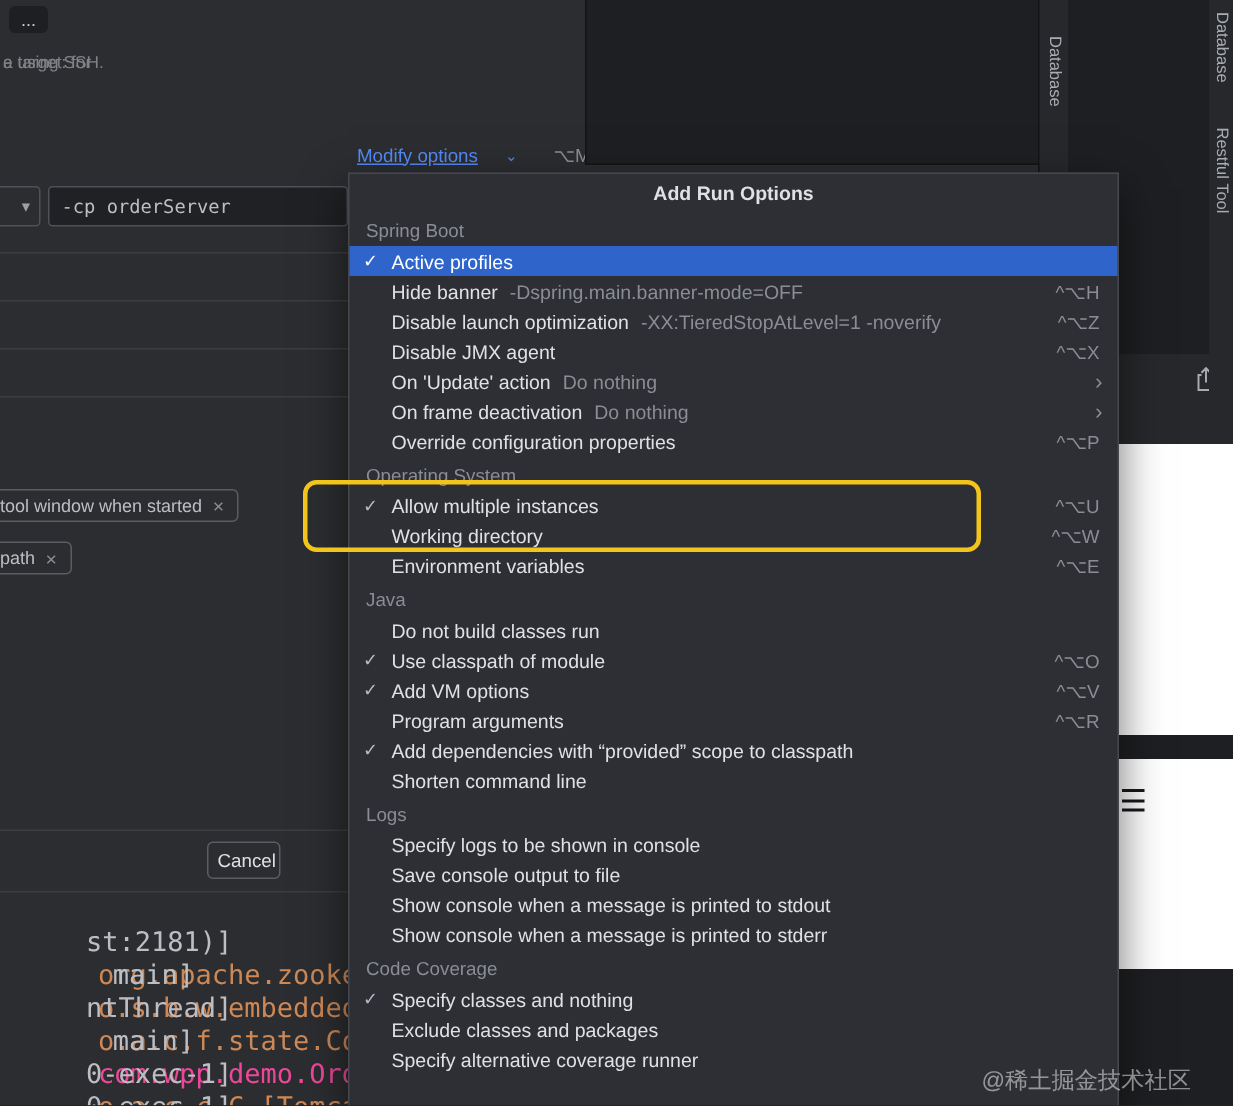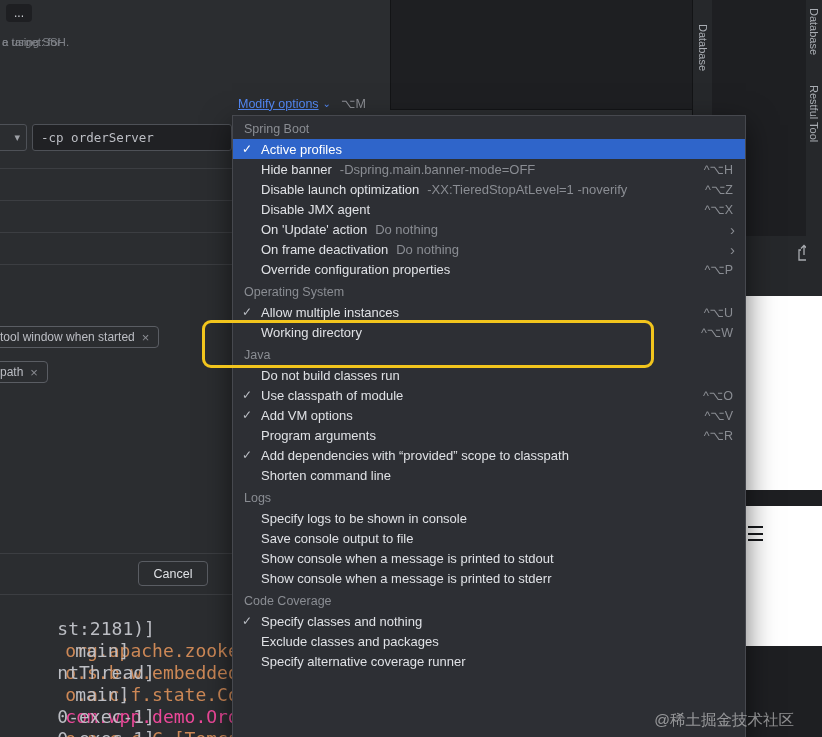--- a/index.html
+++ b/index.html
@@ -16,31 +16,31 @@
              background:#2b2d30;display:flex;align-items:center;justify-content:flex-end;padding-right:6px;
              color:#9da0a6;font-size:11px;box-sizing:border-box;}
   .cmd-field{left:32px;top:124px;width:200px;height:27px;border:1px solid #4e5157;border-radius:3px;
              background:#202124;box-sizing:border-box;display:flex;align-items:center;padding-left:8px;
              font-family:"DejaVu Sans Mono",monospace;font-size:12.5px;color:#bcbec4;white-space:pre;overflow:hidden;}
   .hline{left:0;width:232px;height:1px;background:#3c3e42;}
   .chips{left:-10px;top:326px;display:flex;flex-direction:column;align-items:flex-start;gap:13px;}
   .chip{display:inline-flex;align-items:center;background:#2b2d30;border:1px solid #5a5d63;border-radius:4px;
         padding:3px 9px;font-size:12px;color:#bcbec4;height:22px;box-sizing:border-box;white-space:nowrap;}
   .chip-close{margin-left:7px;color:#8c8e94;font-size:13px;line-height:1;cursor:default;}
-  .cancel-btn{position:absolute;left:138px;top:561px;width:70px;height:25px;background:#2b2d30;
+  .cancel-btn{position:absolute;left:138px;top:561px;width:49px;height:25px;background:#2b2d30;
               border:1px solid #5a5d63;border-radius:4px;color:#dfe1e5;font-size:12.5px;
               font-family:"Liberation Sans",sans-serif;}
   .console{left:0;top:596px;width:232px;height:141px;overflow:hidden;padding-left:14px;box-sizing:border-box;
            font-family:"DejaVu Sans Mono",monospace;font-size:18px;}
   .con-line{height:22px;line-height:22px;white-space:pre;}
   .con-prefix{display:inline-block;width:72px;text-align:right;color:#bcbec4;}
   .con-logger{margin-left:8px;}
 
   
-  .modify{left:238px;top:96px;font-size:12.5px;display:flex;align-items:center;gap:4px;}
+  .modify{left:238px;top:96px;font-size:12.5px;display:flex;align-items:center;gap:18px;}
   .modify .lnk{color:#548af7;text-decoration:underline;cursor:pointer;}
   .modify .lnk-ch{color:#548af7;font-size:10px;}
   .modify .sc{color:#8c8e94;margin-left:6px;}
 
   
   .devpanel{left:390px;top:0;width:302px;height:110px;background:#1e1f22;border-left:1px solid #131416;border-bottom:1px solid #131416;box-sizing:border-box;}
   .midstrip{left:692px;top:0;width:20px;height:296px;background:#26282b;border-left:1px solid #131416;box-sizing:border-box;}
   .right-top{left:712px;top:0;width:110px;height:296px;background:#1e1f22;}
   .share-row{left:746px;top:236px;width:76px;height:60px;background:#26282b;}
   .share-ic{position:absolute;left:50px;top:8px;}
@@ -164,20 +164,21 @@
       <div class="vlabel">Restful Tool</div>
     </div>
   <div class="abs white-a"></div>
   <div class="abs dark-gap"></div>
   <div class="abs white-b">
     <span class="hamburger"></span>
   </div>
   <div class="abs dark-bottom"></div>
 
   <div class="abs popup">
+    <div class="popup-title">Add Run Options</div>
     <div id="popup-sections">
         <div class="section">
     <div class="section-header">Spring Boot</div>
     <div class="section-items">
             <div class="mi selected">
     <span class="check">✓</span>
     <span class="mi-label">Active profiles</span>
     <span class="mi-detail"></span>
     <span class="mi-right"></span>
   </div>
@@ -227,20 +228,26 @@
     <span class="mi-label">Allow multiple instances</span>
     <span class="mi-detail"></span>
     <span class="mi-right">^⌥U</span>
   </div>
             <div class="mi">
     <span class="check"></span>
     <span class="mi-label">Working directory</span>
     <span class="mi-detail"></span>
     <span class="mi-right">^⌥W</span>
   </div>
+            <div class="mi">
+    <span class="check"></span>
+    <span class="mi-label">Environment variables</span>
+    <span class="mi-detail"></span>
+    <span class="mi-right">^⌥E</span>
+  </div>
           </div>
   </div>
         <div class="section">
     <div class="section-header">Java</div>
     <div class="section-items">
             <div class="mi">
     <span class="check"></span>
     <span class="mi-label">Do not build classes run</span>
     <span class="mi-detail"></span>
     <span class="mi-right"></span>

